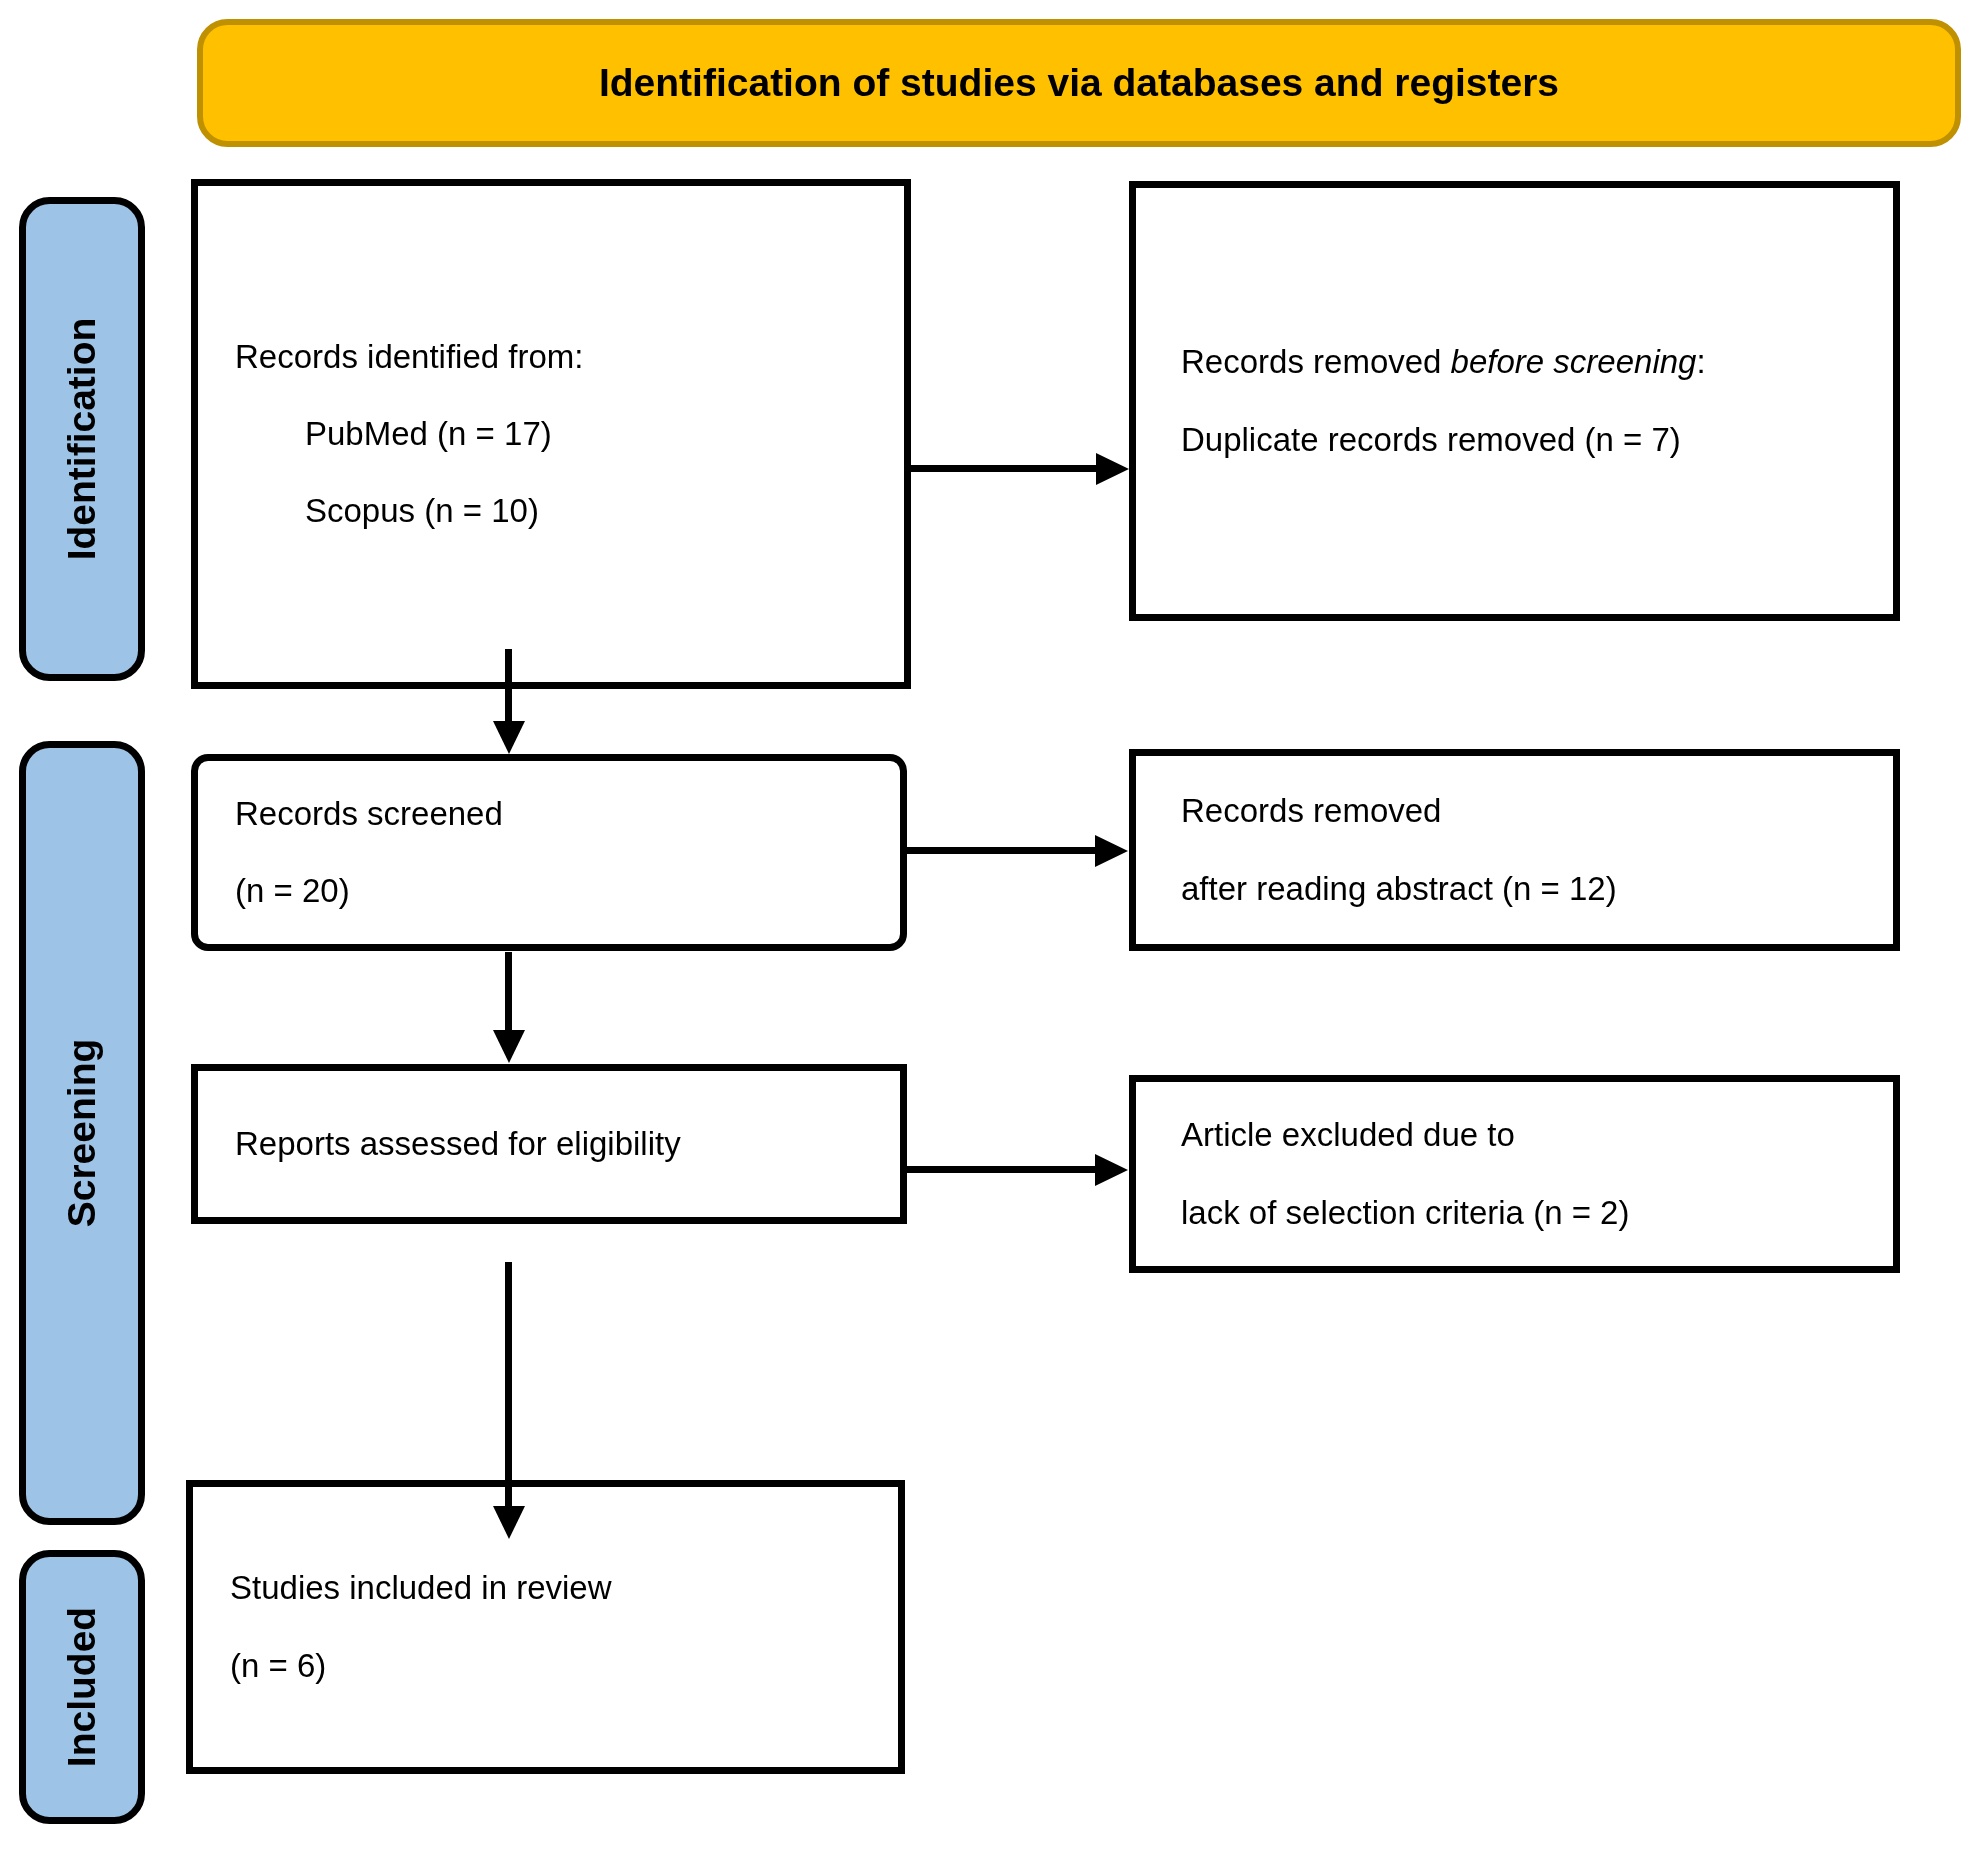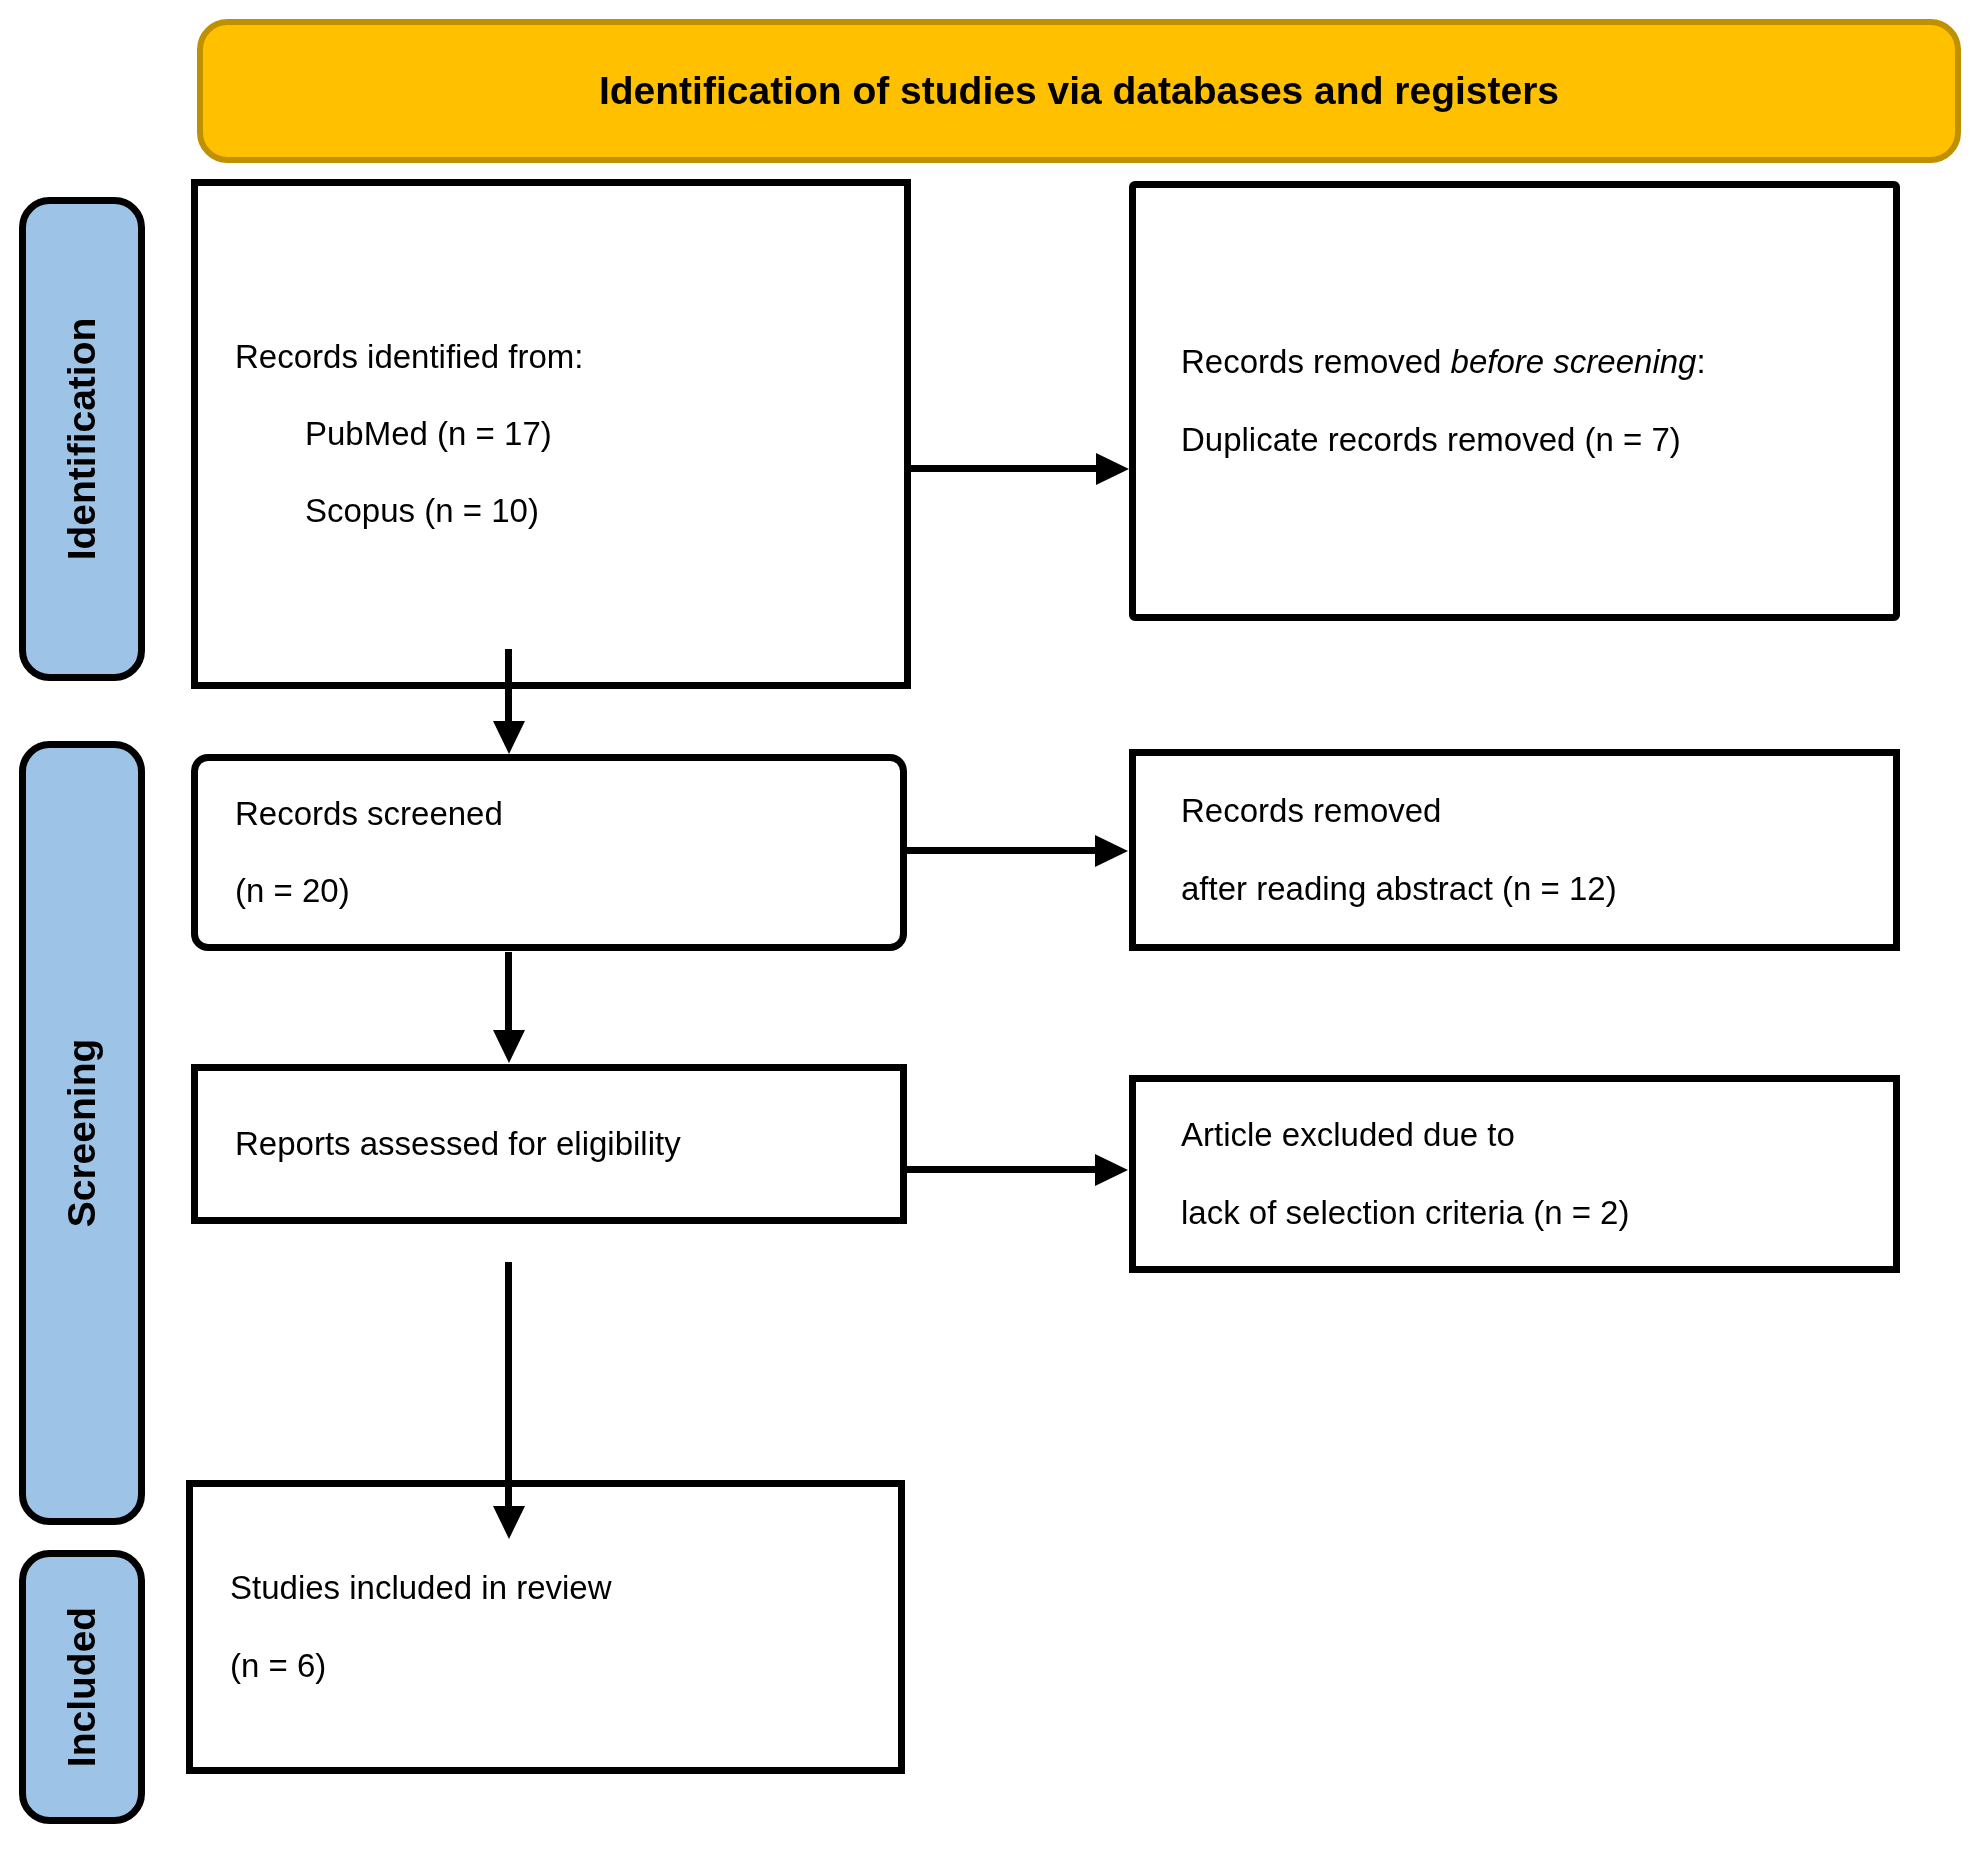--- a/index.html
+++ b/index.html
@@ -70,41 +70,41 @@
     border-left:16px solid transparent;
     border-right:16px solid transparent;
     border-top:33px solid var(--ink);
   }
 </style>
 </head>
 <body>
 
 <div class="canvas">
 
-  <div class="banner" style="left:197px;top:19px;width:1764px;height:144px;">
+  <div class="banner" style="left:197px;top:19px;width:1764px;height:128px;">
     <span>Identification of studies via databases and registers</span>
   </div>
 
   <div class="stage" style="left:19px;top:197px;width:126px;height:484px;">
     <span class="vtext">Identification</span>
   </div>
   <div class="stage" style="left:19px;top:741px;width:126px;height:784px;">
     <span class="vtext">Screening</span>
   </div>
   <div class="stage" style="left:19px;top:1550px;width:126px;height:274px;">
     <span class="vtext">Included</span>
   </div>
 
   <div class="fbox" style="left:191px;top:179px;width:720px;height:510px;">
     <div>Records identified from:</div>
     <div class="indent">PubMed (n = 17)</div>
     <div class="indent">Scopus (n = 10)</div>
   </div>
 
-  <div class="fbox" style="left:1129px;top:181px;width:771px;height:440px;padding-left:45px;border-radius:6px;">
+  <div class="fbox" style="left:1129px;top:181px;width:771px;height:440px;padding-left:45px;">
     <div><span>Records removed </span><span class="italic">before screening</span><span>:</span></div>
     <div>Duplicate records removed (n = 7)</div>
   </div>
 
   <div class="fbox" style="left:191px;top:754px;width:716px;height:197px;border-radius:17px;">
     <div>Records screened</div>
     <div>(n = 20)</div>
   </div>
 
   <div class="fbox" style="left:1129px;top:749px;width:771px;height:202px;padding-left:45px;">

